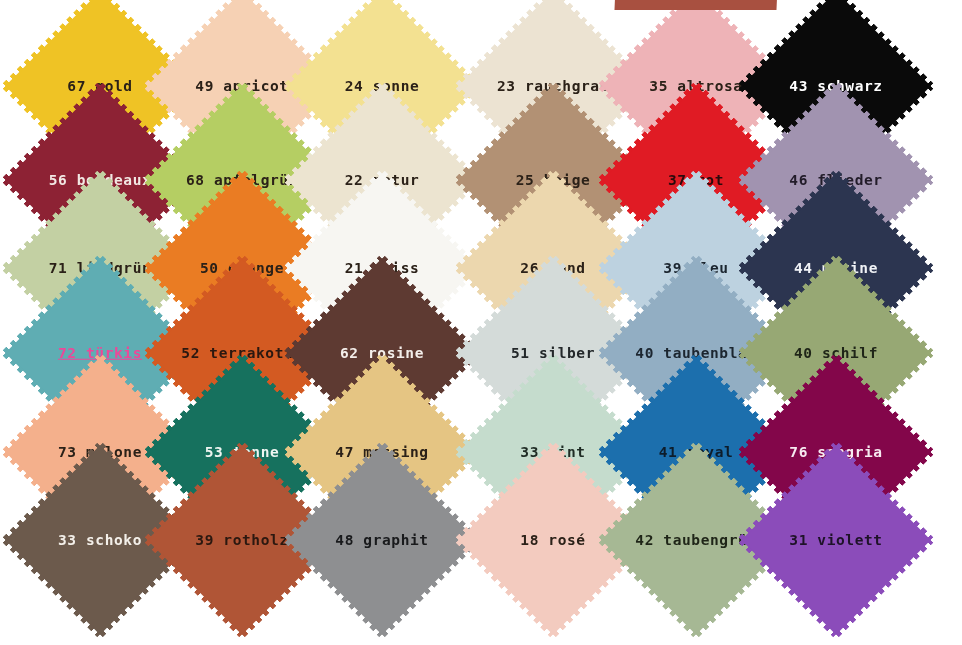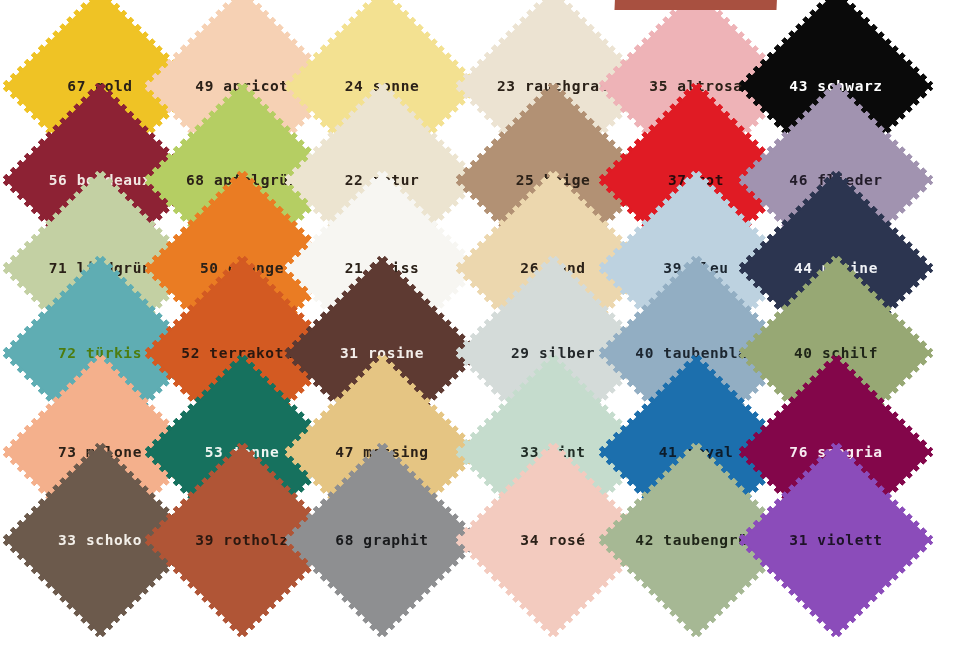--- a/index.html
+++ b/index.html
@@ -123,35 +123,35 @@
       <div style="position: absolute; background: rgb(247, 246, 242); width: 134px; height: 5px; left: 0px; bottom: -4px; mask-image: repeating-linear-gradient(90deg, rgb(0, 0, 0) 0px, rgb(0, 0, 0) 5px, transparent 5px, transparent 10px);"></div>
       <div style="position: absolute; background: rgb(247, 246, 242); width: 5px; height: 134px; top: 0px; left: -4px; mask-image: repeating-linear-gradient(0deg, rgb(0, 0, 0) 0px, rgb(0, 0, 0) 5px, transparent 5px, transparent 10px);"></div>
     </div>
     <div class="swatch-label" style="left: 382px; top: 268px; color: rgb(43, 33, 24);">21 weiss</div>
     <div class="swatch" title="72 türkis" style="left: 100px; top: 353px; width: 134px; height: 134px; background: rgb(95, 173, 179);">
       <div style="position: absolute; background: rgb(95, 173, 179); width: 134px; height: 5px; left: 0px; top: -4px; mask-image: repeating-linear-gradient(90deg, rgb(0, 0, 0) 0px, rgb(0, 0, 0) 5px, transparent 5px, transparent 10px);"></div>
       <div style="position: absolute; background: rgb(95, 173, 179); width: 5px; height: 134px; top: 0px; right: -4px; mask-image: repeating-linear-gradient(0deg, rgb(0, 0, 0) 0px, rgb(0, 0, 0) 5px, transparent 5px, transparent 10px);"></div>
       <div style="position: absolute; background: rgb(95, 173, 179); width: 134px; height: 5px; left: 0px; bottom: -4px; mask-image: repeating-linear-gradient(90deg, rgb(0, 0, 0) 0px, rgb(0, 0, 0) 5px, transparent 5px, transparent 10px);"></div>
       <div style="position: absolute; background: rgb(95, 173, 179); width: 5px; height: 134px; top: 0px; left: -4px; mask-image: repeating-linear-gradient(0deg, rgb(0, 0, 0) 0px, rgb(0, 0, 0) 5px, transparent 5px, transparent 10px);"></div>
     </div>
-    <div class="swatch-label" style="left: 100px; top: 353px; color: #4d7c0f;">72 türkis</div>
+    <div class="swatch-label" style="left: 100px; top: 353px; color: #ec4899; text-decoration: underline;">72 türkis</div>
     <div class="swatch" title="52 terrakotta" style="left: 242px; top: 353px; width: 134px; height: 134px; background: rgb(211, 90, 34);">
       <div style="position: absolute; background: rgb(211, 90, 34); width: 134px; height: 5px; left: 0px; top: -4px; mask-image: repeating-linear-gradient(90deg, rgb(0, 0, 0) 0px, rgb(0, 0, 0) 5px, transparent 5px, transparent 10px);"></div>
       <div style="position: absolute; background: rgb(211, 90, 34); width: 5px; height: 134px; top: 0px; right: -4px; mask-image: repeating-linear-gradient(0deg, rgb(0, 0, 0) 0px, rgb(0, 0, 0) 5px, transparent 5px, transparent 10px);"></div>
       <div style="position: absolute; background: rgb(211, 90, 34); width: 134px; height: 5px; left: 0px; bottom: -4px; mask-image: repeating-linear-gradient(90deg, rgb(0, 0, 0) 0px, rgb(0, 0, 0) 5px, transparent 5px, transparent 10px);"></div>
       <div style="position: absolute; background: rgb(211, 90, 34); width: 5px; height: 134px; top: 0px; left: -4px; mask-image: repeating-linear-gradient(0deg, rgb(0, 0, 0) 0px, rgb(0, 0, 0) 5px, transparent 5px, transparent 10px);"></div>
     </div>
     <div class="swatch-label" style="left: 242px; top: 353px; color: rgb(43, 24, 16);">52 terrakotta</div>
     <div class="swatch" title="74 rosine" style="left: 382px; top: 353px; width: 134px; height: 134px; background: rgb(94, 58, 50);">
       <div style="position: absolute; background: rgb(94, 58, 50); width: 134px; height: 5px; left: 0px; top: -4px; mask-image: repeating-linear-gradient(90deg, rgb(0, 0, 0) 0px, rgb(0, 0, 0) 5px, transparent 5px, transparent 10px);"></div>
       <div style="position: absolute; background: rgb(94, 58, 50); width: 5px; height: 134px; top: 0px; right: -4px; mask-image: repeating-linear-gradient(0deg, rgb(0, 0, 0) 0px, rgb(0, 0, 0) 5px, transparent 5px, transparent 10px);"></div>
       <div style="position: absolute; background: rgb(94, 58, 50); width: 134px; height: 5px; left: 0px; bottom: -4px; mask-image: repeating-linear-gradient(90deg, rgb(0, 0, 0) 0px, rgb(0, 0, 0) 5px, transparent 5px, transparent 10px);"></div>
       <div style="position: absolute; background: rgb(94, 58, 50); width: 5px; height: 134px; top: 0px; left: -4px; mask-image: repeating-linear-gradient(0deg, rgb(0, 0, 0) 0px, rgb(0, 0, 0) 5px, transparent 5px, transparent 10px);"></div>
     </div>
-    <div class="swatch-label" style="left: 382px; top: 353px; color: rgb(244, 238, 234);">31 rosine</div>
+    <div class="swatch-label" style="left: 382px; top: 353px; color: rgb(244, 238, 234);">62 rosine</div>
     <div class="swatch" title="73 melone" style="left: 100px; top: 452px; width: 134px; height: 134px; background: rgb(244, 176, 140);">
       <div style="position: absolute; background: rgb(244, 176, 140); width: 134px; height: 5px; left: 0px; top: -4px; mask-image: repeating-linear-gradient(90deg, rgb(0, 0, 0) 0px, rgb(0, 0, 0) 5px, transparent 5px, transparent 10px);"></div>
       <div style="position: absolute; background: rgb(244, 176, 140); width: 5px; height: 134px; top: 0px; right: -4px; mask-image: repeating-linear-gradient(0deg, rgb(0, 0, 0) 0px, rgb(0, 0, 0) 5px, transparent 5px, transparent 10px);"></div>
       <div style="position: absolute; background: rgb(244, 176, 140); width: 134px; height: 5px; left: 0px; bottom: -4px; mask-image: repeating-linear-gradient(90deg, rgb(0, 0, 0) 0px, rgb(0, 0, 0) 5px, transparent 5px, transparent 10px);"></div>
       <div style="position: absolute; background: rgb(244, 176, 140); width: 5px; height: 134px; top: 0px; left: -4px; mask-image: repeating-linear-gradient(0deg, rgb(0, 0, 0) 0px, rgb(0, 0, 0) 5px, transparent 5px, transparent 10px);"></div>
     </div>
     <div class="swatch-label" style="left: 100px; top: 452px; color: rgb(43, 33, 24);">73 melone</div>
     <div class="swatch" title="53 tanne" style="left: 242px; top: 452px; width: 134px; height: 134px; background: rgb(22, 113, 94);">
       <div style="position: absolute; background: rgb(22, 113, 94); width: 134px; height: 5px; left: 0px; top: -4px; mask-image: repeating-linear-gradient(90deg, rgb(0, 0, 0) 0px, rgb(0, 0, 0) 5px, transparent 5px, transparent 10px);"></div>
       <div style="position: absolute; background: rgb(22, 113, 94); width: 5px; height: 134px; top: 0px; right: -4px; mask-image: repeating-linear-gradient(0deg, rgb(0, 0, 0) 0px, rgb(0, 0, 0) 5px, transparent 5px, transparent 10px);"></div>
@@ -179,21 +179,21 @@
       <div style="position: absolute; background: rgb(176, 85, 54); width: 134px; height: 5px; left: 0px; bottom: -4px; mask-image: repeating-linear-gradient(90deg, rgb(0, 0, 0) 0px, rgb(0, 0, 0) 5px, transparent 5px, transparent 10px);"></div>
       <div style="position: absolute; background: rgb(176, 85, 54); width: 5px; height: 134px; top: 0px; left: -4px; mask-image: repeating-linear-gradient(0deg, rgb(0, 0, 0) 0px, rgb(0, 0, 0) 5px, transparent 5px, transparent 10px);"></div>
     </div>
     <div class="swatch-label" style="left: 242px; top: 540px; color: rgb(43, 24, 16);">39 rotholz</div>
     <div class="swatch" title="48 graphit" style="left: 382px; top: 540px; width: 134px; height: 134px; background: rgb(142, 143, 145);">
       <div style="position: absolute; background: rgb(142, 143, 145); width: 134px; height: 5px; left: 0px; top: -4px; mask-image: repeating-linear-gradient(90deg, rgb(0, 0, 0) 0px, rgb(0, 0, 0) 5px, transparent 5px, transparent 10px);"></div>
       <div style="position: absolute; background: rgb(142, 143, 145); width: 5px; height: 134px; top: 0px; right: -4px; mask-image: repeating-linear-gradient(0deg, rgb(0, 0, 0) 0px, rgb(0, 0, 0) 5px, transparent 5px, transparent 10px);"></div>
       <div style="position: absolute; background: rgb(142, 143, 145); width: 134px; height: 5px; left: 0px; bottom: -4px; mask-image: repeating-linear-gradient(90deg, rgb(0, 0, 0) 0px, rgb(0, 0, 0) 5px, transparent 5px, transparent 10px);"></div>
       <div style="position: absolute; background: rgb(142, 143, 145); width: 5px; height: 134px; top: 0px; left: -4px; mask-image: repeating-linear-gradient(0deg, rgb(0, 0, 0) 0px, rgb(0, 0, 0) 5px, transparent 5px, transparent 10px);"></div>
     </div>
-    <div class="swatch-label" style="left: 382px; top: 540px; color: rgb(25, 26, 28);">68 graphit</div>
+    <div class="swatch-label" style="left: 382px; top: 540px; color: rgb(25, 26, 28);">48 graphit</div>
     <div class="swatch" title="23 rauchgrau" style="left: 553px; top: 86px; width: 134px; height: 134px; background: rgb(236, 227, 210);">
       <div style="position: absolute; background: rgb(236, 227, 210); width: 134px; height: 5px; left: 0px; top: -4px; mask-image: repeating-linear-gradient(90deg, rgb(0, 0, 0) 0px, rgb(0, 0, 0) 5px, transparent 5px, transparent 10px);"></div>
       <div style="position: absolute; background: rgb(236, 227, 210); width: 5px; height: 134px; top: 0px; right: -4px; mask-image: repeating-linear-gradient(0deg, rgb(0, 0, 0) 0px, rgb(0, 0, 0) 5px, transparent 5px, transparent 10px);"></div>
       <div style="position: absolute; background: rgb(236, 227, 210); width: 134px; height: 5px; left: 0px; bottom: -4px; mask-image: repeating-linear-gradient(90deg, rgb(0, 0, 0) 0px, rgb(0, 0, 0) 5px, transparent 5px, transparent 10px);"></div>
       <div style="position: absolute; background: rgb(236, 227, 210); width: 5px; height: 134px; top: 0px; left: -4px; mask-image: repeating-linear-gradient(0deg, rgb(0, 0, 0) 0px, rgb(0, 0, 0) 5px, transparent 5px, transparent 10px);"></div>
     </div>
     <div class="swatch-label" style="left: 553px; top: 86px; color: rgb(43, 33, 24);">23 rauchgrau</div>
     <div class="swatch" title="35 altrosa" style="left: 696px; top: 86px; width: 134px; height: 134px; background: rgb(238, 179, 183);">
       <div style="position: absolute; background: rgb(238, 179, 183); width: 134px; height: 5px; left: 0px; top: -4px; mask-image: repeating-linear-gradient(90deg, rgb(0, 0, 0) 0px, rgb(0, 0, 0) 5px, transparent 5px, transparent 10px);"></div>
       <div style="position: absolute; background: rgb(238, 179, 183); width: 5px; height: 134px; top: 0px; right: -4px; mask-image: repeating-linear-gradient(0deg, rgb(0, 0, 0) 0px, rgb(0, 0, 0) 5px, transparent 5px, transparent 10px);"></div>
@@ -249,21 +249,21 @@
       <div style="position: absolute; background: rgb(44, 53, 80); width: 134px; height: 5px; left: 0px; bottom: -4px; mask-image: repeating-linear-gradient(90deg, rgb(0, 0, 0) 0px, rgb(0, 0, 0) 5px, transparent 5px, transparent 10px);"></div>
       <div style="position: absolute; background: rgb(44, 53, 80); width: 5px; height: 134px; top: 0px; left: -4px; mask-image: repeating-linear-gradient(0deg, rgb(0, 0, 0) 0px, rgb(0, 0, 0) 5px, transparent 5px, transparent 10px);"></div>
     </div>
     <div class="swatch-label" style="left: 836px; top: 268px; color: rgb(240, 242, 246);">44 marine</div>
     <div class="swatch" title="29 silber" style="left: 553px; top: 353px; width: 134px; height: 134px; background: rgb(212, 219, 217);">
       <div style="position: absolute; background: rgb(212, 219, 217); width: 134px; height: 5px; left: 0px; top: -4px; mask-image: repeating-linear-gradient(90deg, rgb(0, 0, 0) 0px, rgb(0, 0, 0) 5px, transparent 5px, transparent 10px);"></div>
       <div style="position: absolute; background: rgb(212, 219, 217); width: 5px; height: 134px; top: 0px; right: -4px; mask-image: repeating-linear-gradient(0deg, rgb(0, 0, 0) 0px, rgb(0, 0, 0) 5px, transparent 5px, transparent 10px);"></div>
       <div style="position: absolute; background: rgb(212, 219, 217); width: 134px; height: 5px; left: 0px; bottom: -4px; mask-image: repeating-linear-gradient(90deg, rgb(0, 0, 0) 0px, rgb(0, 0, 0) 5px, transparent 5px, transparent 10px);"></div>
       <div style="position: absolute; background: rgb(212, 219, 217); width: 5px; height: 134px; top: 0px; left: -4px; mask-image: repeating-linear-gradient(0deg, rgb(0, 0, 0) 0px, rgb(0, 0, 0) 5px, transparent 5px, transparent 10px);"></div>
     </div>
-    <div class="swatch-label" style="left: 553px; top: 353px; color: rgb(35, 40, 42);">29 silber</div>
+    <div class="swatch-label" style="left: 553px; top: 353px; color: rgb(35, 40, 42);">51 silber</div>
     <div class="swatch" title="40 taubenblau" style="left: 696px; top: 353px; width: 134px; height: 134px; background: rgb(146, 174, 195);">
       <div style="position: absolute; background: rgb(146, 174, 195); width: 134px; height: 5px; left: 0px; top: -4px; mask-image: repeating-linear-gradient(90deg, rgb(0, 0, 0) 0px, rgb(0, 0, 0) 5px, transparent 5px, transparent 10px);"></div>
       <div style="position: absolute; background: rgb(146, 174, 195); width: 5px; height: 134px; top: 0px; right: -4px; mask-image: repeating-linear-gradient(0deg, rgb(0, 0, 0) 0px, rgb(0, 0, 0) 5px, transparent 5px, transparent 10px);"></div>
       <div style="position: absolute; background: rgb(146, 174, 195); width: 134px; height: 5px; left: 0px; bottom: -4px; mask-image: repeating-linear-gradient(90deg, rgb(0, 0, 0) 0px, rgb(0, 0, 0) 5px, transparent 5px, transparent 10px);"></div>
       <div style="position: absolute; background: rgb(146, 174, 195); width: 5px; height: 134px; top: 0px; left: -4px; mask-image: repeating-linear-gradient(0deg, rgb(0, 0, 0) 0px, rgb(0, 0, 0) 5px, transparent 5px, transparent 10px);"></div>
     </div>
     <div class="swatch-label" style="left: 696px; top: 353px; color: rgb(28, 38, 48);">40 taubenblau</div>
     <div class="swatch" title="30 schilf" style="left: 836px; top: 353px; width: 134px; height: 134px; background: rgb(151, 168, 116);">
       <div style="position: absolute; background: rgb(151, 168, 116); width: 134px; height: 5px; left: 0px; top: -4px; mask-image: repeating-linear-gradient(90deg, rgb(0, 0, 0) 0px, rgb(0, 0, 0) 5px, transparent 5px, transparent 10px);"></div>
       <div style="position: absolute; background: rgb(151, 168, 116); width: 5px; height: 134px; top: 0px; right: -4px; mask-image: repeating-linear-gradient(0deg, rgb(0, 0, 0) 0px, rgb(0, 0, 0) 5px, transparent 5px, transparent 10px);"></div>
@@ -291,21 +291,21 @@
       <div style="position: absolute; background: rgb(131, 6, 74); width: 134px; height: 5px; left: 0px; bottom: -4px; mask-image: repeating-linear-gradient(90deg, rgb(0, 0, 0) 0px, rgb(0, 0, 0) 5px, transparent 5px, transparent 10px);"></div>
       <div style="position: absolute; background: rgb(131, 6, 74); width: 5px; height: 134px; top: 0px; left: -4px; mask-image: repeating-linear-gradient(0deg, rgb(0, 0, 0) 0px, rgb(0, 0, 0) 5px, transparent 5px, transparent 10px);"></div>
     </div>
     <div class="swatch-label" style="left: 836px; top: 452px; color: rgb(246, 233, 240);">76 sangria</div>
     <div class="swatch" title="34 rosé" style="left: 553px; top: 540px; width: 134px; height: 134px; background: rgb(243, 203, 191);">
       <div style="position: absolute; background: rgb(243, 203, 191); width: 134px; height: 5px; left: 0px; top: -4px; mask-image: repeating-linear-gradient(90deg, rgb(0, 0, 0) 0px, rgb(0, 0, 0) 5px, transparent 5px, transparent 10px);"></div>
       <div style="position: absolute; background: rgb(243, 203, 191); width: 5px; height: 134px; top: 0px; right: -4px; mask-image: repeating-linear-gradient(0deg, rgb(0, 0, 0) 0px, rgb(0, 0, 0) 5px, transparent 5px, transparent 10px);"></div>
       <div style="position: absolute; background: rgb(243, 203, 191); width: 134px; height: 5px; left: 0px; bottom: -4px; mask-image: repeating-linear-gradient(90deg, rgb(0, 0, 0) 0px, rgb(0, 0, 0) 5px, transparent 5px, transparent 10px);"></div>
       <div style="position: absolute; background: rgb(243, 203, 191); width: 5px; height: 134px; top: 0px; left: -4px; mask-image: repeating-linear-gradient(0deg, rgb(0, 0, 0) 0px, rgb(0, 0, 0) 5px, transparent 5px, transparent 10px);"></div>
     </div>
-    <div class="swatch-label" style="left: 553px; top: 540px; color: rgb(43, 33, 24);">34 rosé</div>
+    <div class="swatch-label" style="left: 553px; top: 540px; color: rgb(43, 33, 24);">18 rosé</div>
     <div class="swatch" title="42 taubengrün" style="left: 696px; top: 540px; width: 134px; height: 134px; background: rgb(166, 184, 148);">
       <div style="position: absolute; background: rgb(166, 184, 148); width: 134px; height: 5px; left: 0px; top: -4px; mask-image: repeating-linear-gradient(90deg, rgb(0, 0, 0) 0px, rgb(0, 0, 0) 5px, transparent 5px, transparent 10px);"></div>
       <div style="position: absolute; background: rgb(166, 184, 148); width: 5px; height: 134px; top: 0px; right: -4px; mask-image: repeating-linear-gradient(0deg, rgb(0, 0, 0) 0px, rgb(0, 0, 0) 5px, transparent 5px, transparent 10px);"></div>
       <div style="position: absolute; background: rgb(166, 184, 148); width: 134px; height: 5px; left: 0px; bottom: -4px; mask-image: repeating-linear-gradient(90deg, rgb(0, 0, 0) 0px, rgb(0, 0, 0) 5px, transparent 5px, transparent 10px);"></div>
       <div style="position: absolute; background: rgb(166, 184, 148); width: 5px; height: 134px; top: 0px; left: -4px; mask-image: repeating-linear-gradient(0deg, rgb(0, 0, 0) 0px, rgb(0, 0, 0) 5px, transparent 5px, transparent 10px);"></div>
     </div>
     <div class="swatch-label" style="left: 696px; top: 540px; color: rgb(31, 37, 24);">42 taubengrün</div>
     <div class="swatch" title="77 violett" style="left: 836px; top: 540px; width: 134px; height: 134px; background: rgb(139, 76, 186);">
       <div style="position: absolute; background: rgb(139, 76, 186); width: 134px; height: 5px; left: 0px; top: -4px; mask-image: repeating-linear-gradient(90deg, rgb(0, 0, 0) 0px, rgb(0, 0, 0) 5px, transparent 5px, transparent 10px);"></div>
       <div style="position: absolute; background: rgb(139, 76, 186); width: 5px; height: 134px; top: 0px; right: -4px; mask-image: repeating-linear-gradient(0deg, rgb(0, 0, 0) 0px, rgb(0, 0, 0) 5px, transparent 5px, transparent 10px);"></div>

